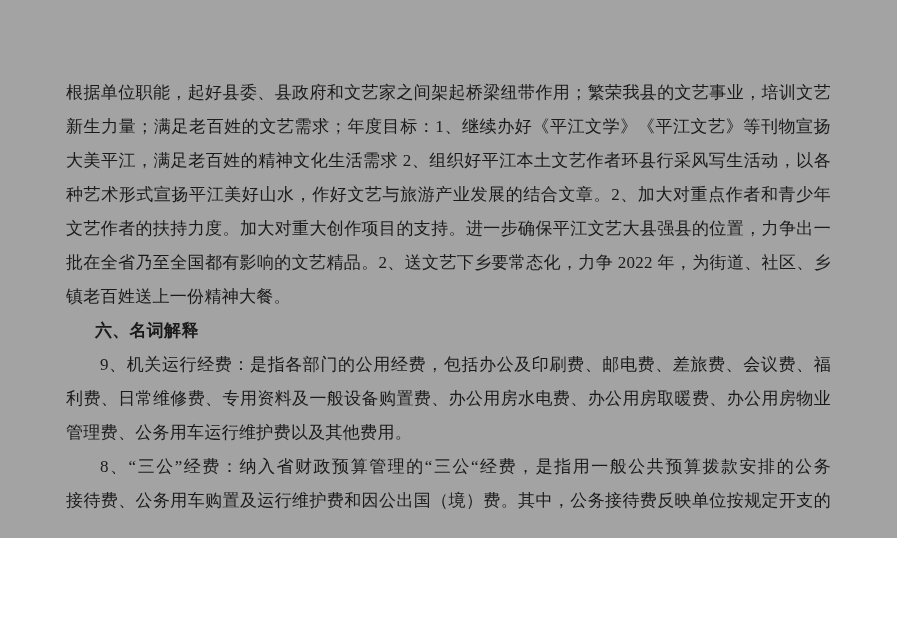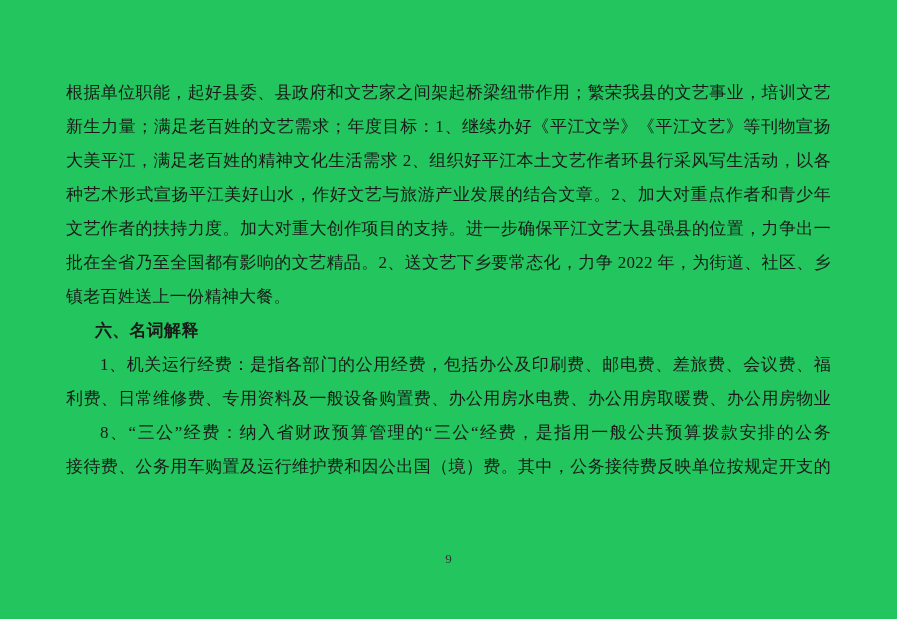--- a/index.html
+++ b/index.html
@@ -3,22 +3,22 @@
 <meta charset="utf-8">
 <style>
   html, body {
     margin: 0;
     padding: 0;
     background: #ffffff;
   }
   .page {
     position: relative;
     width: 897px;
-    height: 619px;
-    background: #22c55e;
+    height: 538px;
+    background: #a3a3a3;
     overflow: hidden;
     font-family: "Liberation Serif", "DejaVu Serif", serif;
   }
   .content {
     position: absolute;
     left: 66px;
     top: 76px;
     width: 765px;
   }
   .line {
@@ -65,22 +65,23 @@
     <div class="line just">根据单位职能，起好县委、县政府和文艺家之间架起桥梁纽带作用；繁荣我县的文艺事业，培训文艺</div>
     <div class="line just">新生力量；满足老百姓的文艺需求；年度目标：1、继续办好《平江文学》《平江文艺》等刊物宣扬</div>
     <div class="line just">大美平江，满足老百姓的精神文化生活需求 2、组织好平江本土文艺作者环县行采风写生活动，以各</div>
     <div class="line just">种艺术形式宣扬平江美好山水，作好文艺与旅游产业发展的结合文章。2、加大对重点作者和青少年</div>
     <div class="line just">文艺作者的扶持力度。加大对重大创作项目的支持。进一步确保平江文艺大县强县的位置，力争出一</div>
     <div class="line just">批在全省乃至全国都有影响的文艺精品。2、送文艺下乡要常态化，力争 2022 年，为街道、社区、乡</div>
     <div class="line last">镇老百姓送上一份精神大餐。</div>
 
     <div class="line heading">六、名词解释</div>
 
-    <div class="line just indent">1、机关运行经费：是指各部门的公用经费，包括办公及印刷费、邮电费、差旅费、会议费、福</div>
+    <div class="line just indent">9、机关运行经费：是指各部门的公用经费，包括办公及印刷费、邮电费、差旅费、会议费、福</div>
     <div class="line just">利费、日常维修费、专用资料及一般设备购置费、办公用房水电费、办公用房取暖费、办公用房物业</div>
+    <div class="line last">管理费、公务用车运行维护费以及其他费用。</div>
 
     <div class="line just indent">8、“三公”经费：纳入省财政预算管理的“三公“经费，是指用一般公共预算拨款安排的公务</div>
     <div class="line just">接待费、公务用车购置及运行维护费和因公出国（境）费。其中，公务接待费反映单位按规定开支的</div>
 
   </div>
 
   <div class="page-number">9</div>
 </div>
 
 </body></html>

